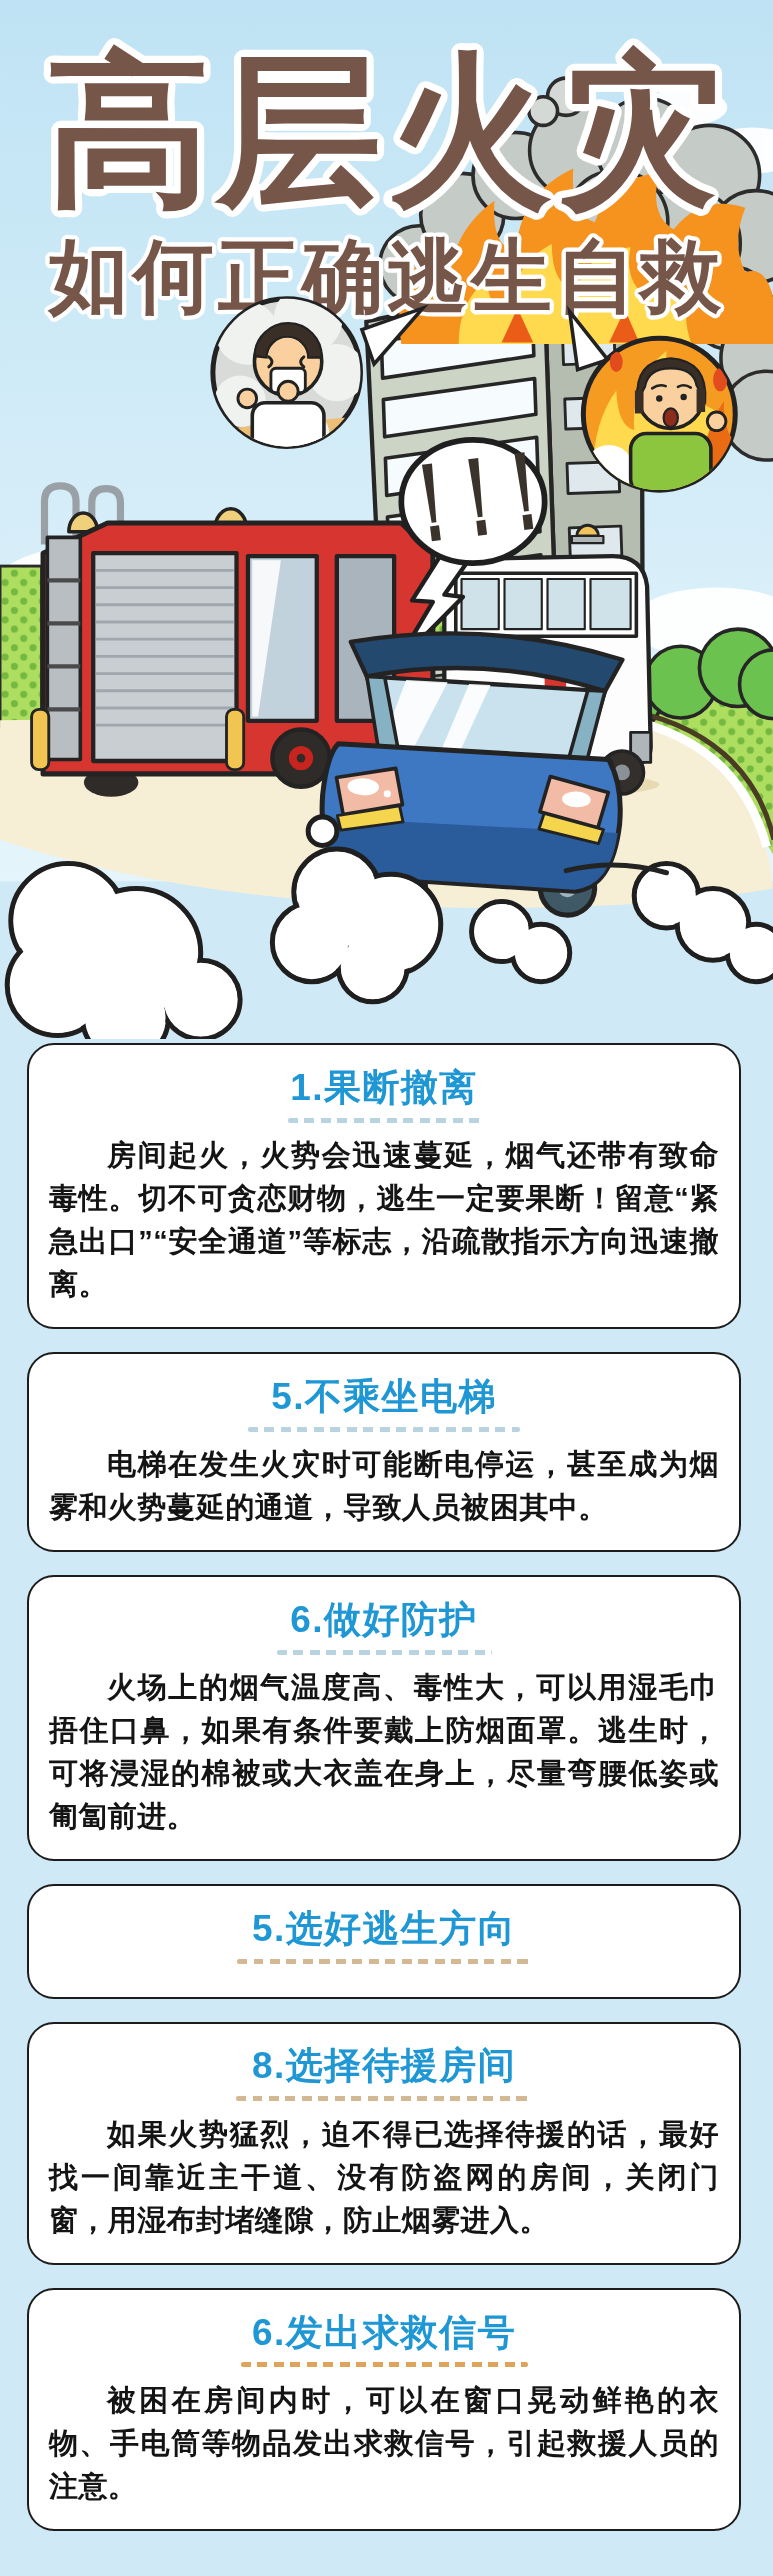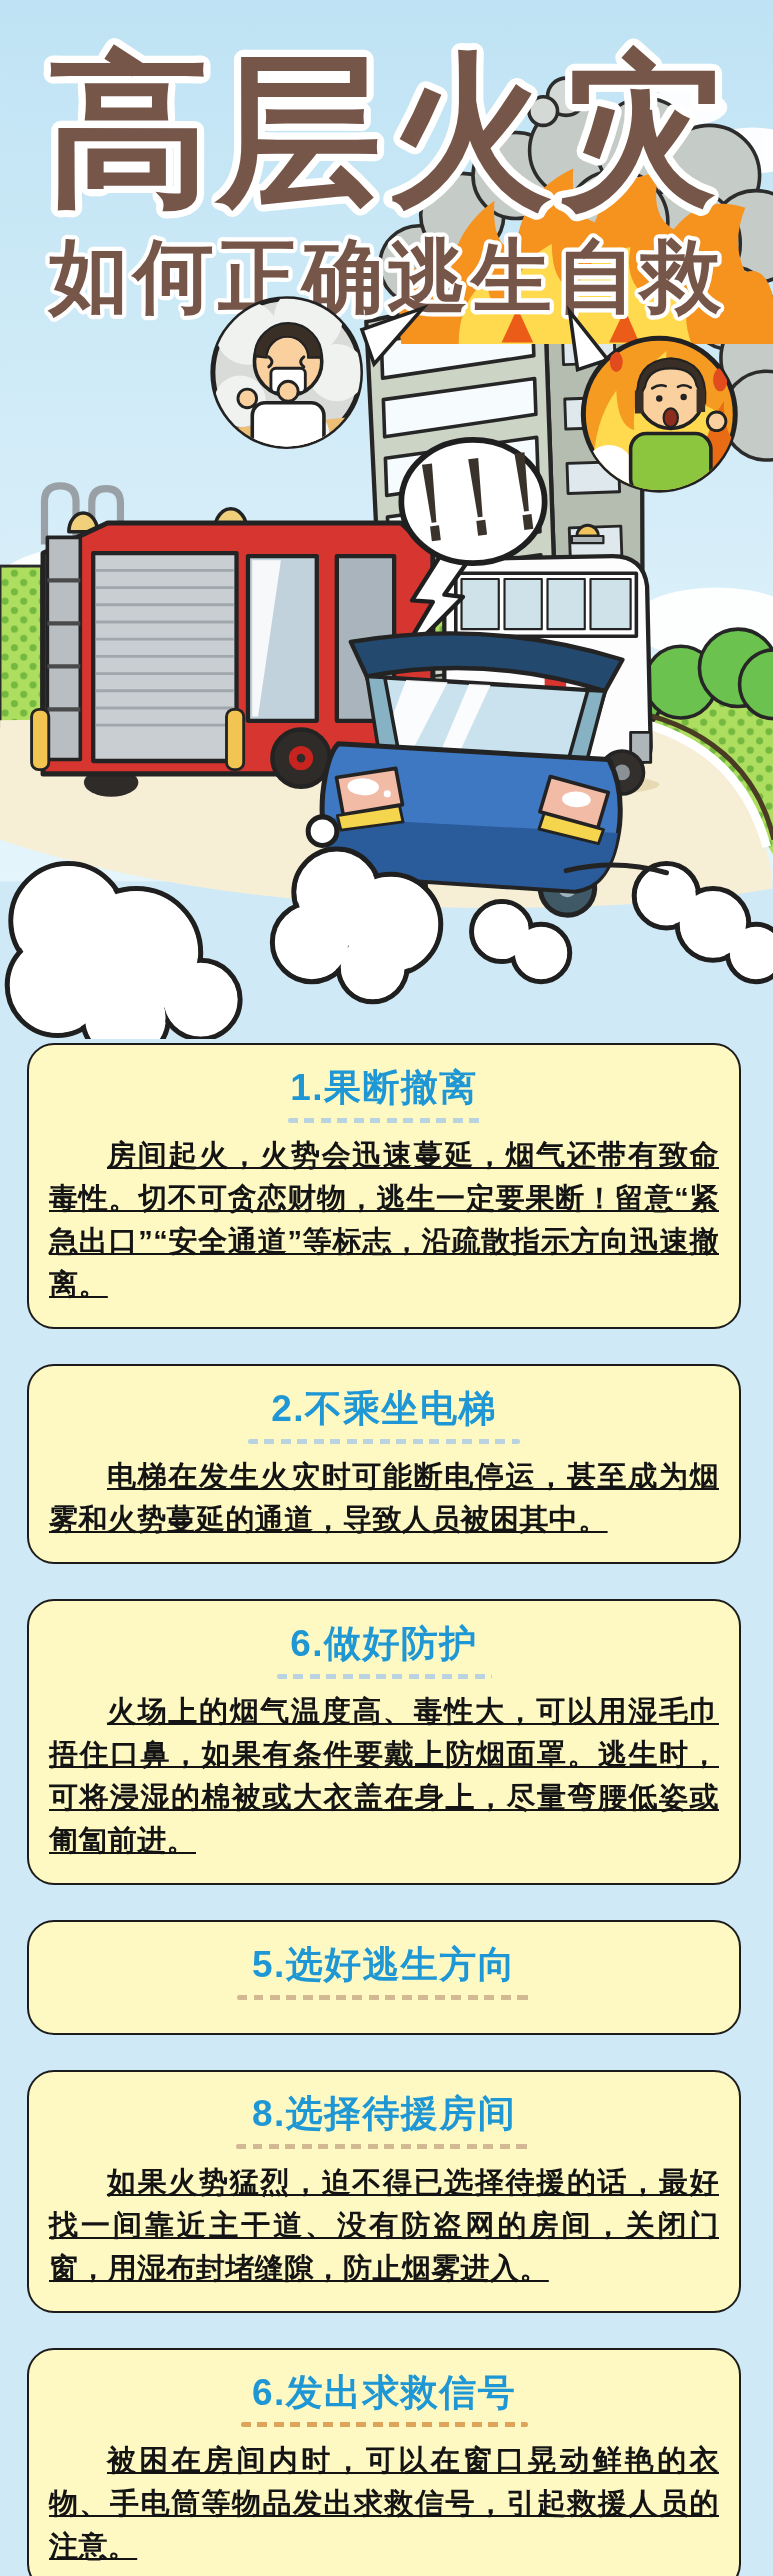--- a/index.html
+++ b/index.html
@@ -4,24 +4,24 @@
 <style>
   html,body{margin:0;padding:0;}
   body{
     width:774px;height:2576px;overflow:hidden;
     background:#cfe9f6;
     font-family:"Liberation Sans","DejaVu Sans",sans-serif;
   }
   .poster{width:768px;height:2576px;position:relative;}
   .hero{display:block;width:774px;height:1039px;}
   .card{
-    background:#fef9c3;
+    background:#ffffff;
     border:2.9px solid #1c1c1c;
     border-radius:27px;
-    margin:0 27px 35px 27px;
+    margin:0 27px 23px 27px;
     padding:18.6px 20px 21.5px 20px;
     box-sizing:border-box;
   }
   .card.first{margin-top:4.3px;}
   .card h2{
     margin:0 0 5.7px 0;
     text-align:center;
     font-size:37px;
     line-height:1.3;
     font-weight:bold;
@@ -38,21 +38,20 @@
   .d1{width:193px}.d2{width:272px}.d3{width:215px}.d4{width:294px}.d5{width:297px}.d6{width:287px}
   .card p{
     margin:0;
     font-size:29px;
     line-height:1.48;
     font-weight:bold;
     color:#141414;
     text-align:justify;
     text-indent:2em;
     letter-spacing:0.4px;
-    text-decoration:underline;
   }
 </style>
 </head>
 <body>
 
 <div class="poster">
 
 <svg class="hero" viewBox="0 0 1080 1450" xmlns="http://www.w3.org/2000/svg">
   <defs>
     <linearGradient id="sky" x1="0" y1="0" x2="0" y2="1">
@@ -331,21 +330,21 @@
   </g>
 </svg>
 
   <section class="card first">
     <h2>1.果断撤离</h2>
     <div class="dash blue d1"></div>
     <p>房间起火，火势会迅速蔓延，烟气还带有致命毒性。切不可贪恋财物，逃生一定要果断！留意“紧急出口”“安全通道”等标志，沿疏散指示方向迅速撤离。</p>
   </section>
 
   <section class="card">
-    <h2>2.不乘坐电梯</h2>
+    <h2>5.不乘坐电梯</h2>
     <div class="dash blue d2"></div>
     <p>电梯在发生火灾时可能断电停运，甚至成为烟雾和火势蔓延的通道，导致人员被困其中。</p>
   </section>
 
   <section class="card">
     <h2>6.做好防护</h2>
     <div class="dash blue d3"></div>
     <p>火场上的烟气温度高、毒性大，可以用湿毛巾捂住口鼻，如果有条件要戴上防烟面罩。逃生时，可将浸湿的棉被或大衣盖在身上，尽量弯腰低姿或匍匐前进。</p>
   </section>
 

